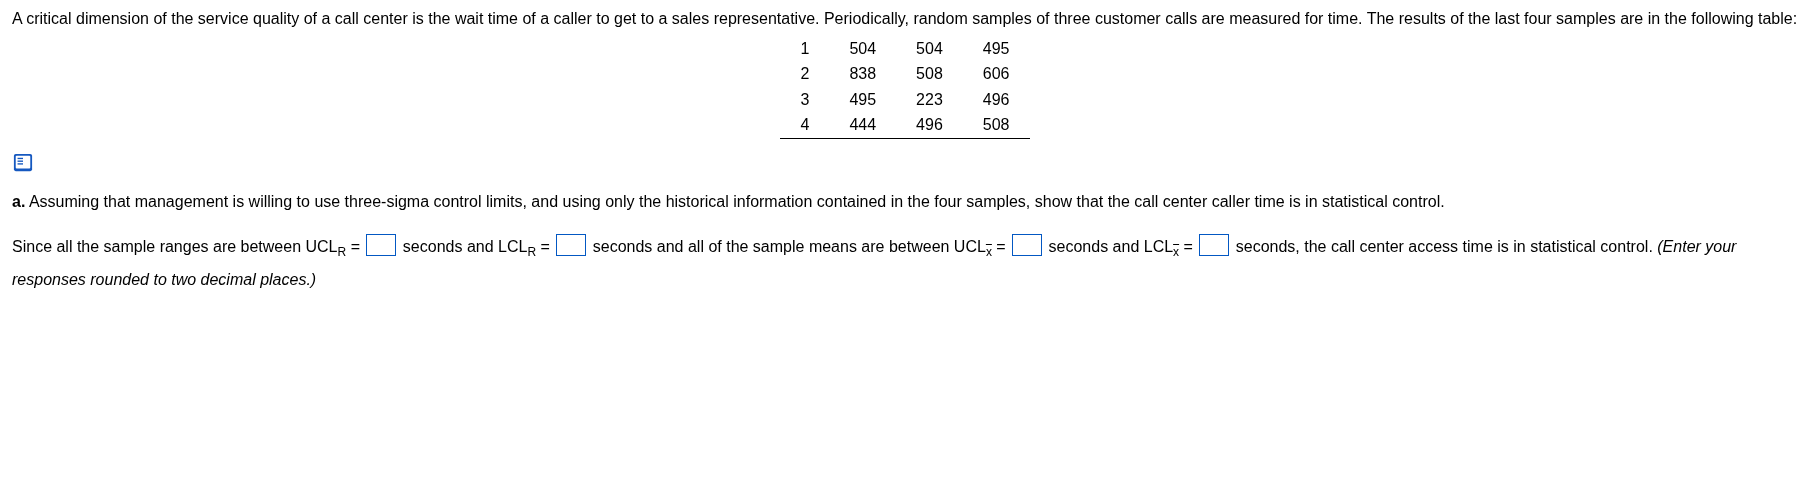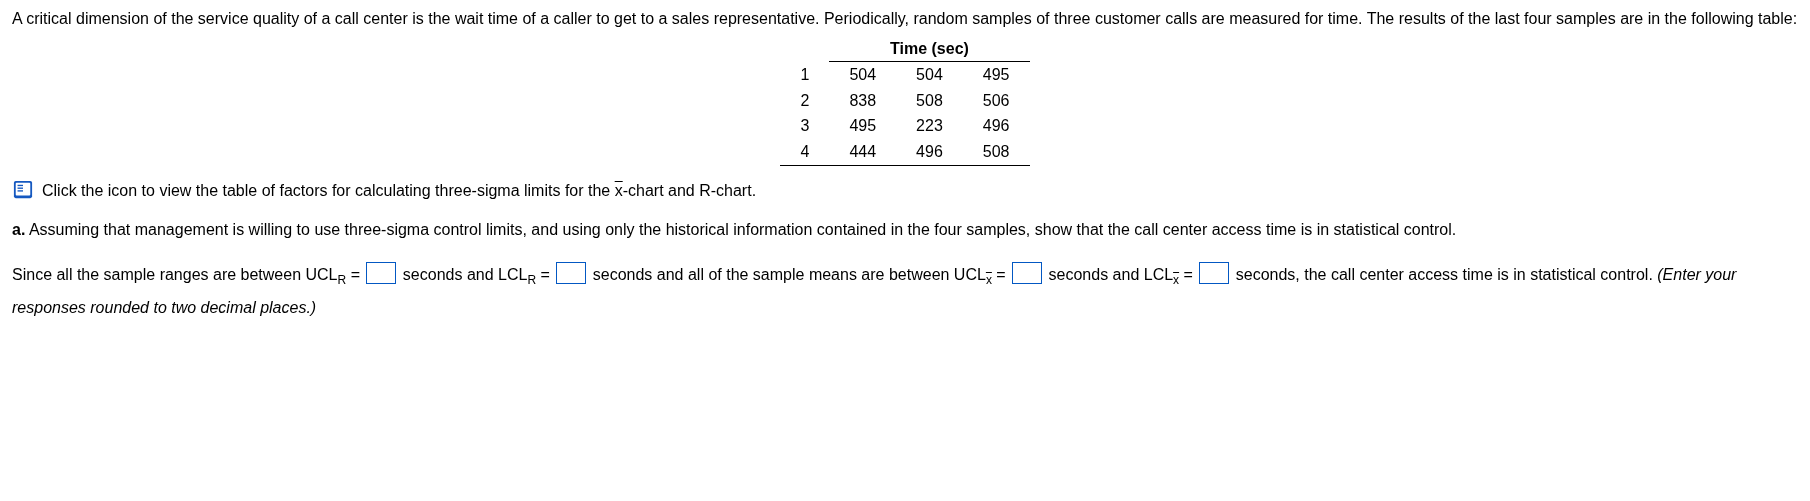--- a/index.html
+++ b/index.html
@@ -92,35 +92,31 @@
     .xbar { text-decoration: overline; }
   </style>
 </head>
 <body>
 
 <div class="intro">A critical dimension of the service quality of a call center is the wait time of a caller to get to a sales representative. Periodically, random samples of three customer calls are measured for time. The results of the last four samples are in the following table:</div>
 
 <div class="table-wrap">
   <table>
     <tbody>
-        <tr>
-      <th></th>
-      <th colspan="3" class="time-header bottom-border">Time (sec)</th>
-    </tr>
     <tr>
       <td>1</td>
       <td>504</td>
       <td>504</td>
       <td>495</td>
     </tr>
     <tr>
       <td>2</td>
       <td>838</td>
       <td>508</td>
-      <td>506</td>
+      <td>606</td>
     </tr>
     <tr>
       <td>3</td>
       <td>495</td>
       <td>223</td>
       <td>496</td>
     </tr>
     <tr>
       <td class="bottom-border">4</td>
       <td class="bottom-border">444</td>
@@ -133,24 +129,21 @@
 </div>
 
 <div class="link-row">
   <svg class="book-icon" viewBox="0 0 24 22">
     <path d="M2 3 Q2 1 4 1 L20 1 Q22 1 22 3 L22 18 Q22 20 20 20 L4 20 Q2 20 2 18 Z" fill="#1558c0"></path>
     <rect x="4" y="3" width="16" height="14" rx="1" fill="#ffffff"></rect>
     <line x1="6" y1="6" x2="12" y2="6" stroke="#1558c0" stroke-width="1.5"></line>
     <line x1="6" y1="9" x2="12" y2="9" stroke="#1558c0" stroke-width="1.5"></line>
     <line x1="6" y1="12" x2="12" y2="12" stroke="#1558c0" stroke-width="1.5"></line>
   </svg>
-  <span>
-    <span>Click the icon to view the table of factors for calculating three-sigma limits for the </span><span class="xbar">x</span><span>-chart and R-chart.</span>
-  </span>
 </div>
 
 <div class="question-a">
-  <b>a.</b><span> Assuming that management is willing to use three-sigma control limits, and using only the historical information contained in the four samples, show that the call center access time is in statistical control.</span>
+  <b>a.</b><span> Assuming that management is willing to use three-sigma control limits, and using only the historical information contained in the four samples, show that the call center caller time is in statistical control.</span>
 </div>
 
 <div class="answer-line">
   <span>Since all the sample ranges are between UCL</span><sub>R</sub><span> = </span><span class="input-box"></span><span> seconds and LCL</span><sub>R</sub><span> = </span><span class="input-box"></span><span> seconds and all of the sample means are between UCL</span><sub><span class="xbar">x</span></sub><span> = </span><span class="input-box"></span><span> seconds and LCL</span><sub><span class="xbar">x</span></sub><span> = </span><span class="input-box"></span><span> seconds, the call center access time is in statistical control. </span><span class="italic">(Enter your responses rounded to two decimal places.)</span>
 </div>
 
 </body></html>

